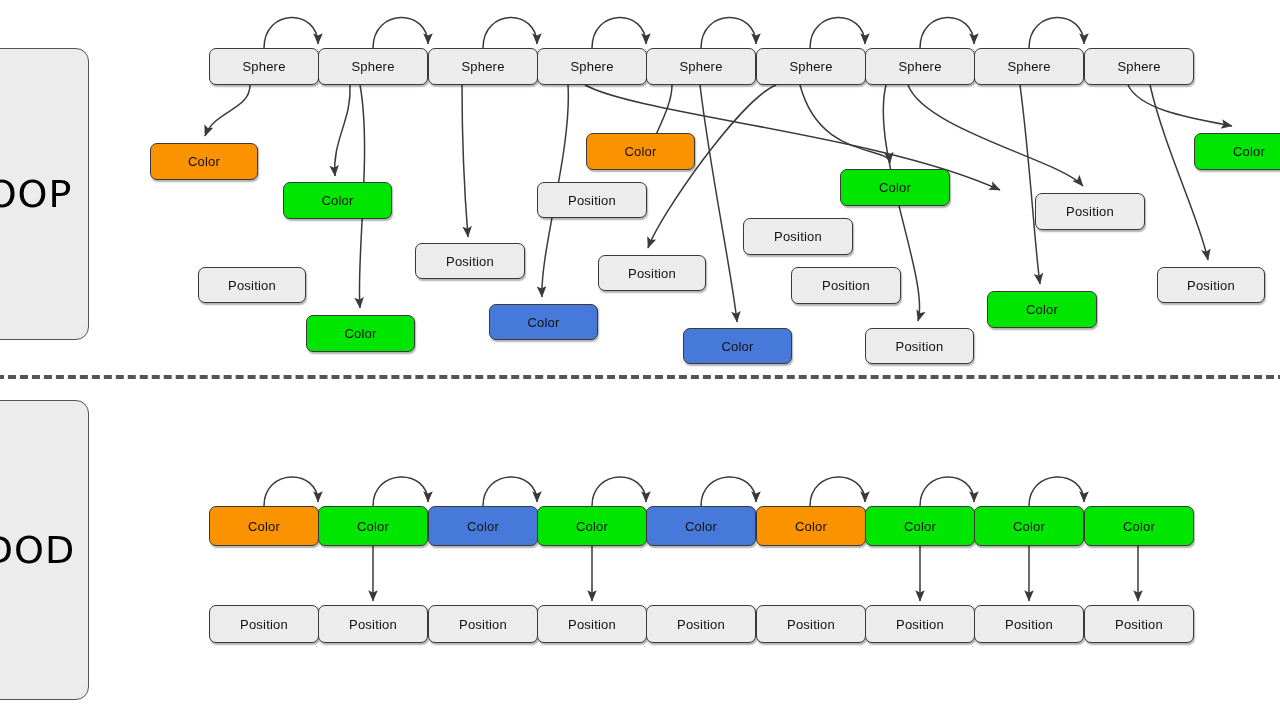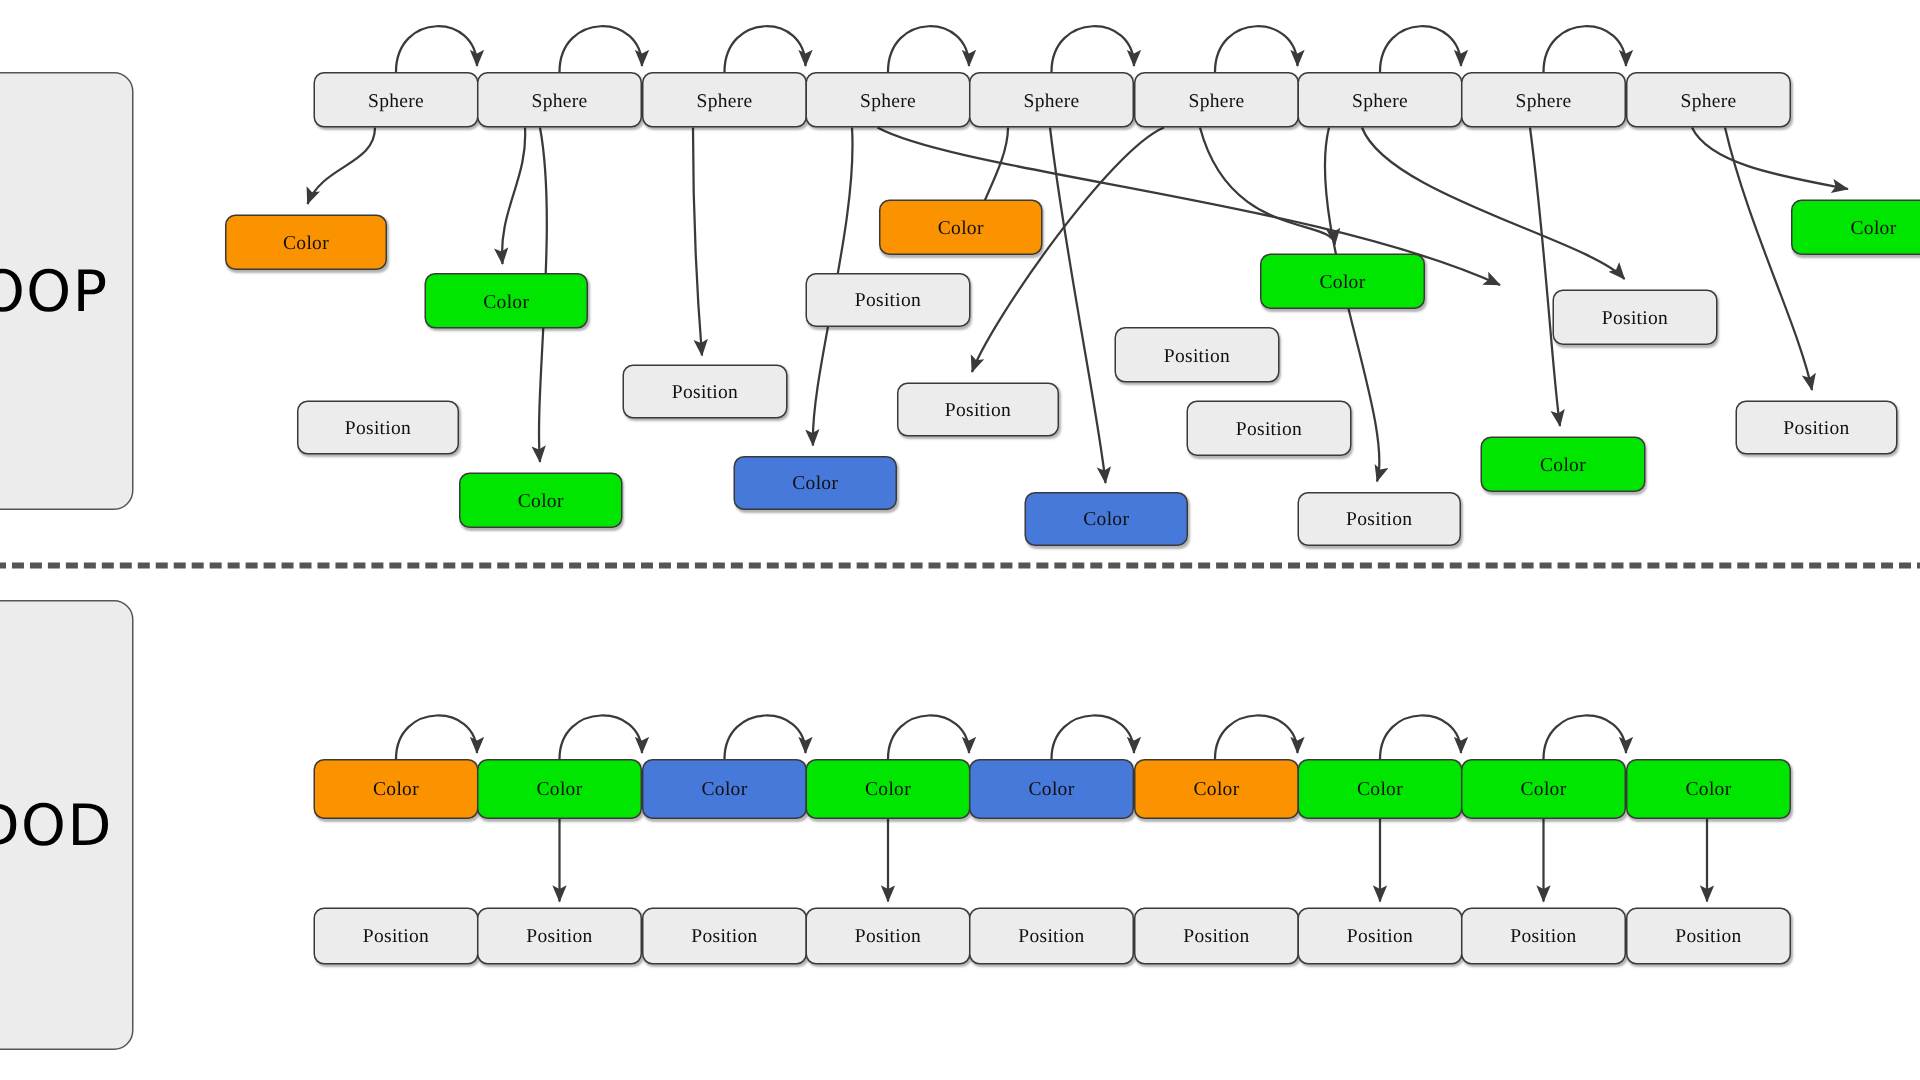--- a/index.html
+++ b/index.html
@@ -24,21 +24,21 @@
     overflow: visible;
   }
   .node {
     position: absolute;
     box-sizing: border-box;
     border: 1.6px solid #3a3a3a;
     border-radius: 7px;
     display: flex;
     align-items: center;
     justify-content: center;
-    font-family: Liberation Serif, serif;
+    font-family: Liberation Sans, sans-serif;
     font-size: 13px;
     color: #111111;
     box-shadow: 1px 1.5px 1.5px rgba(0,0,0,0.30);
     white-space: nowrap;
     letter-spacing: 0.2px;
   }
   .node.grey   { background: #ececec; }
   .node.green  { background: #00e600; }
   .node.orange { background: #fb9200; }
   .node.blue   { background: #4679da; }

